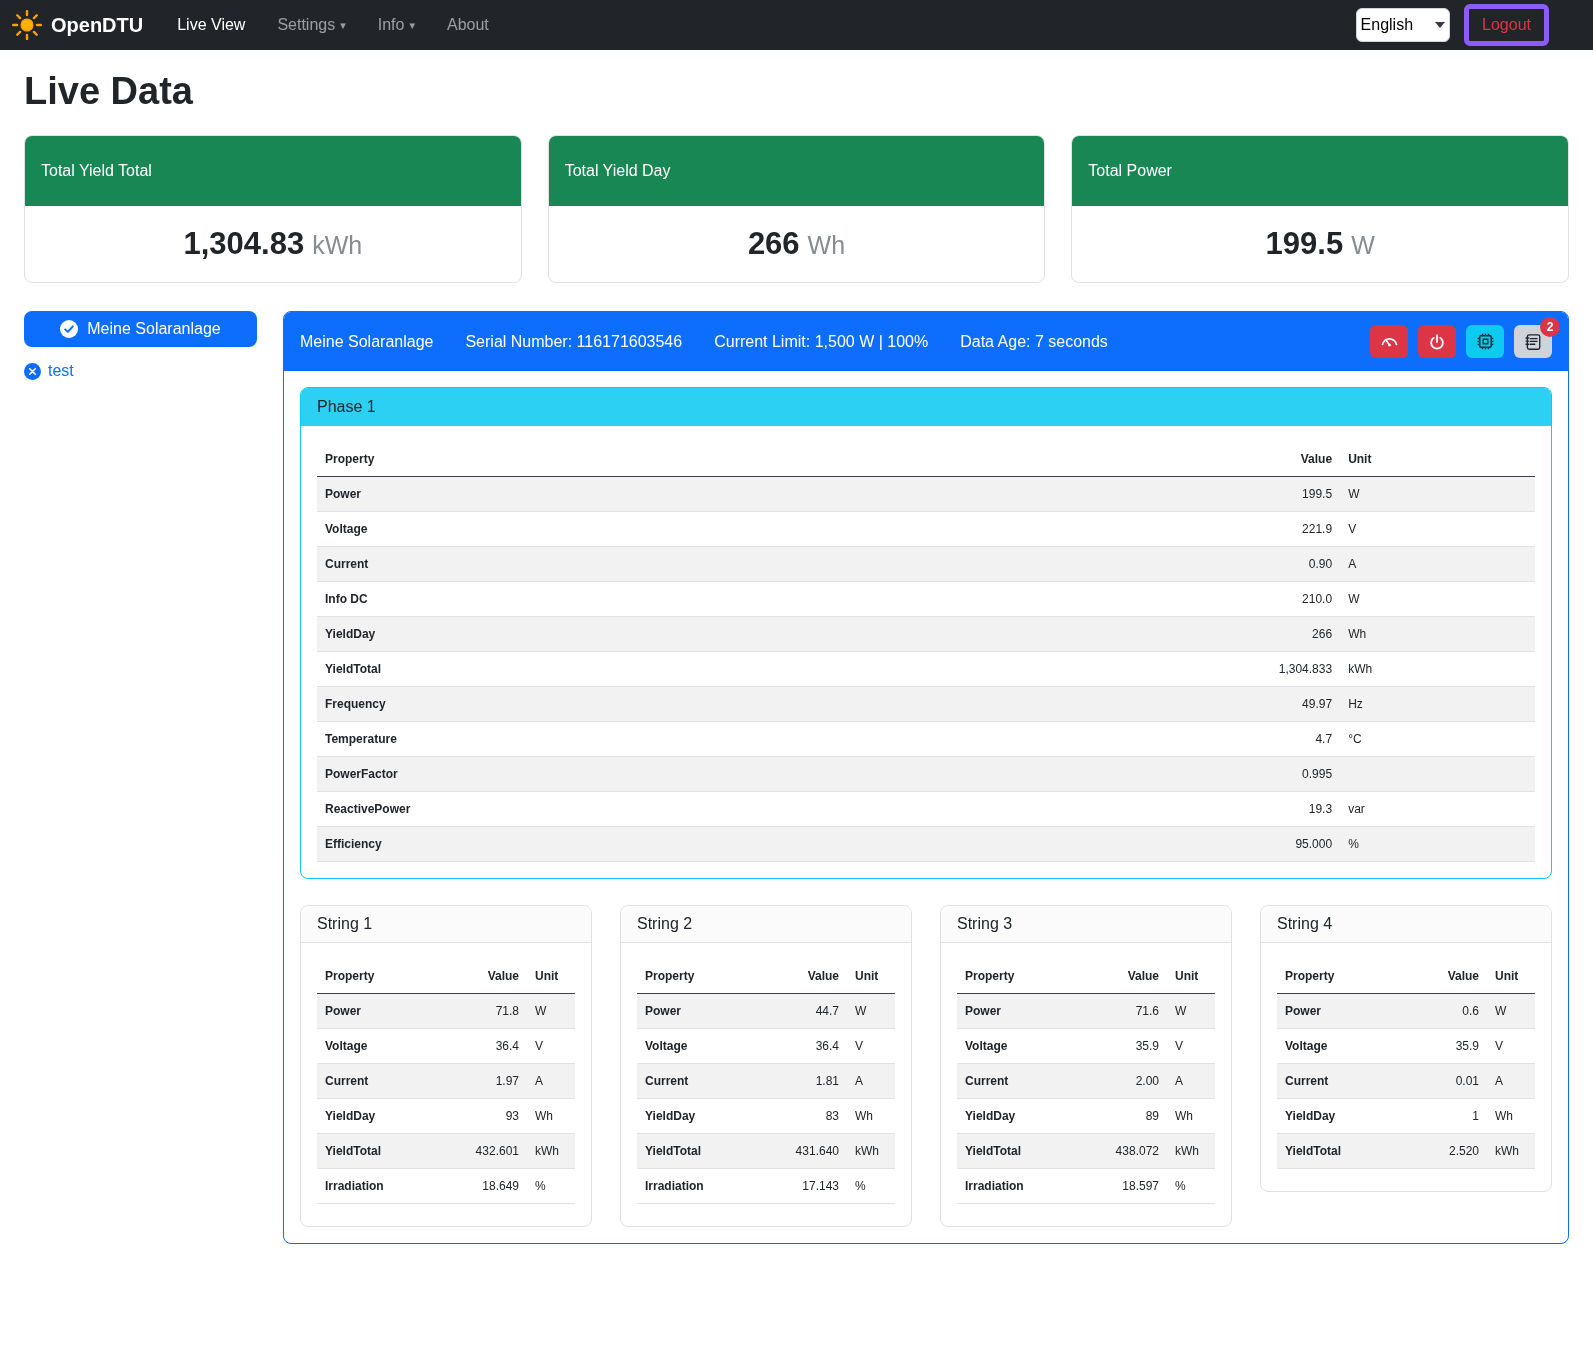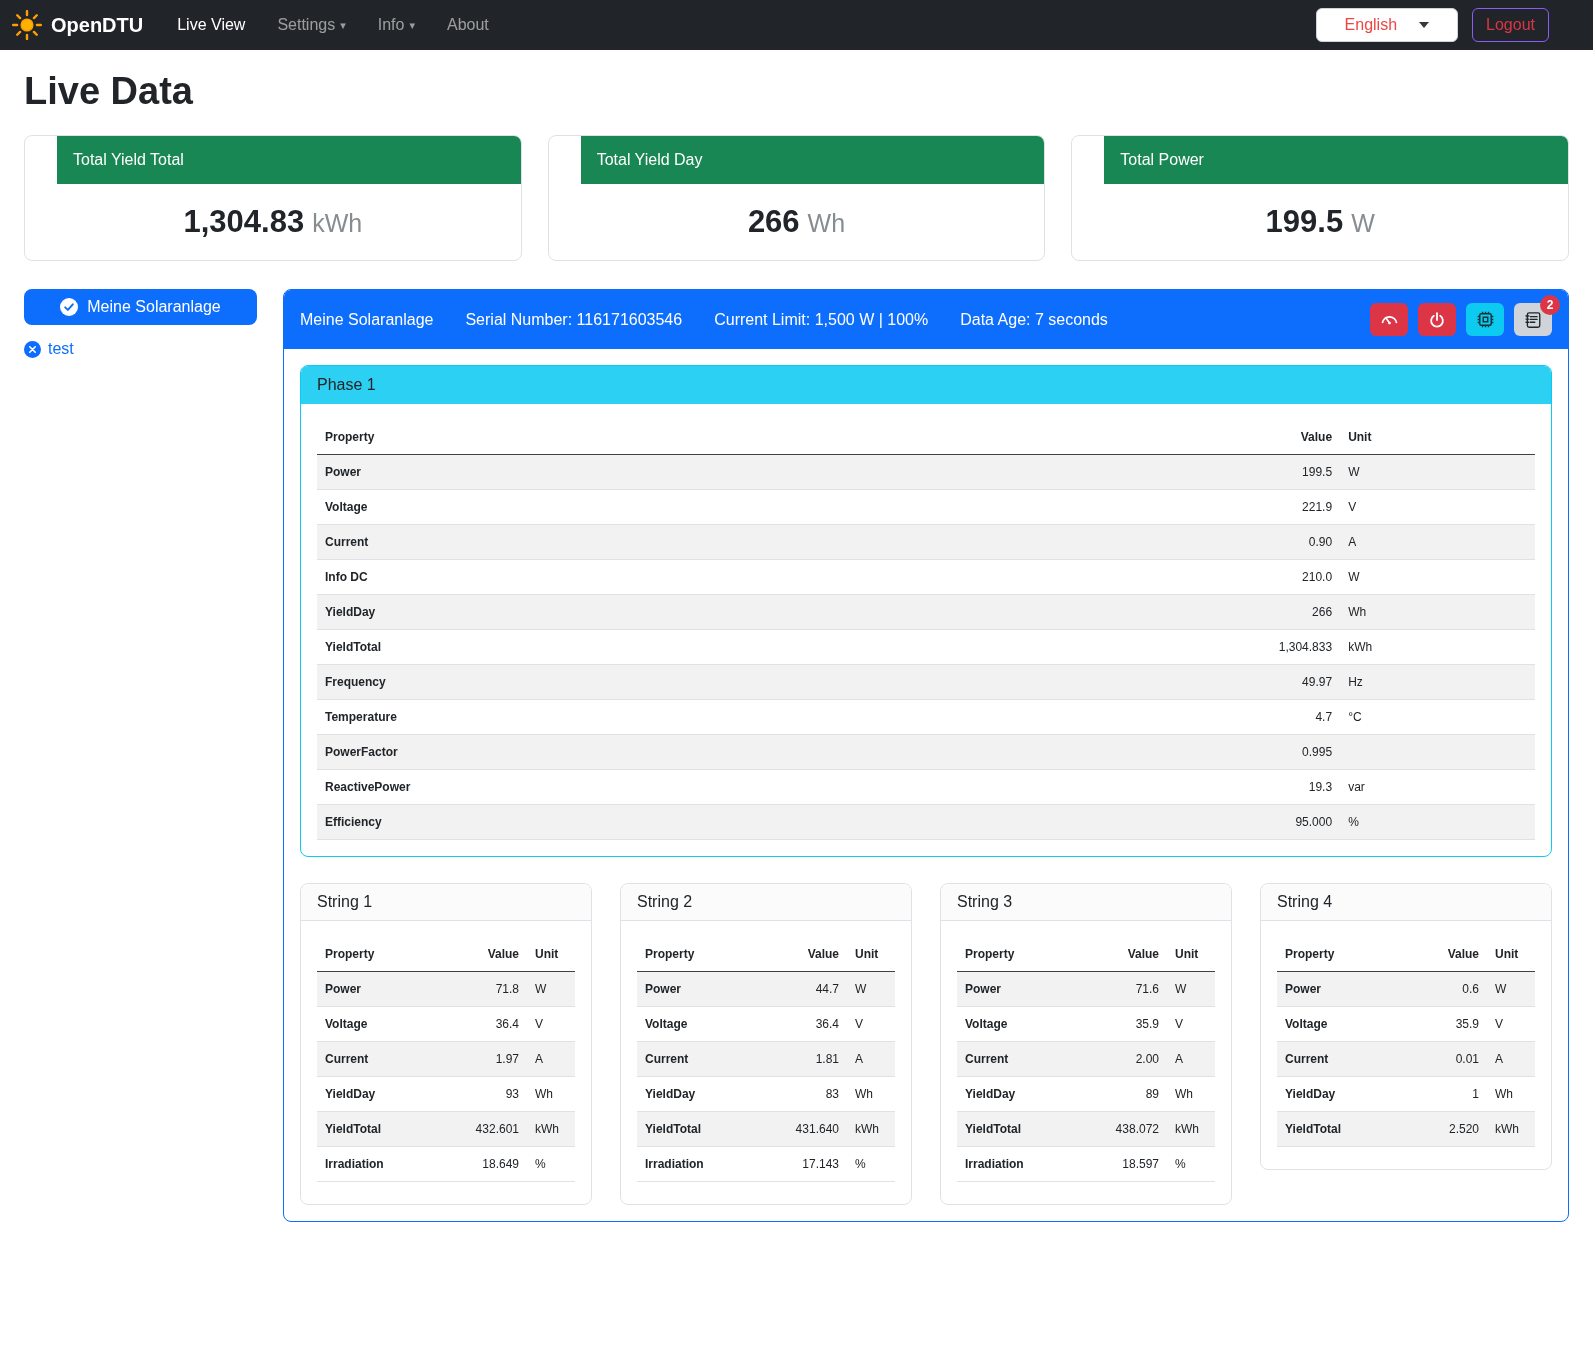--- a/index.html
+++ b/index.html
@@ -29,47 +29,47 @@
   .nav-links { display: flex; align-items: center; }
   .nav-link {
     color: rgba(255,255,255,.55);
     padding: 8px 8px; margin: 0 8px;
     cursor: pointer; white-space: nowrap;
   }
   .nav-link.active { color: #fff; }
   .caret { font-size: 11px; margin-left: 5px; display: inline-block; transform: translateY(-1px); }
   .nav-right { margin-left: auto; display: flex; align-items: center; gap: 14px; }
   .lang-select {
-    background: #fff; color: #ef4444;
+    background: #fff; color: #000000;
     border: 1px solid #ced4da; border-radius: 6px;
-    padding: 7px 28px; display: flex; align-items: center; gap: 22px;
+    padding: 7px 4px; display: flex; align-items: center; gap: 22px;
     cursor: pointer;
   }
   .select-caret {
     width: 0; height: 0;
     border-left: 5px solid transparent;
     border-right: 5px solid transparent;
     border-top: 6px solid #343a40;
   }
   .logout-btn {
     background: transparent; color: #dc3545;
-    border: 1px solid #8b5cf6; border-radius: 6px;
+    border: 5px solid #8b5cf6; border-radius: 6px;
     padding: 7px 13px; font-size: 16px; cursor: pointer;
     font-family: inherit;
   }
 
   
   .page { padding: 16px 24px 26px; }
   .page-title { font-size: 38px; font-weight: 700; margin: 4px 0 22px; }
 
   .card { border: 1px solid #dee2e6; border-radius: 8px; background: #fff; overflow: hidden; }
 
   
   .summary-row { display: grid; grid-template-columns: 1fr 1fr 1fr; gap: 26px; margin-bottom: 28px; }
-  .summary-card .card-header { background: #198754; color: #fff; padding: 15px 16px; margin-left: 32px; }
+  .summary-card .card-header { background: #198754; color: #fff; padding: 26px 16px; }
   .summary-body { padding: 20px 16px; text-align: center; }
   .summary-body .val { font-size: 31px; font-weight: 700; color: #212529; }
   .summary-body .unit { font-size: 25px; color: #878c91; margin-left: 8px; }
 
   
   .content-row { display: flex; gap: 26px; align-items: flex-start; }
   .sidebar { width: 233px; flex-shrink: 0; }
   .inverter-select-btn {
     width: 100%; background: #0d6efd; color: #fff;
     border: none; border-radius: 8px; padding: 9px 12px;

